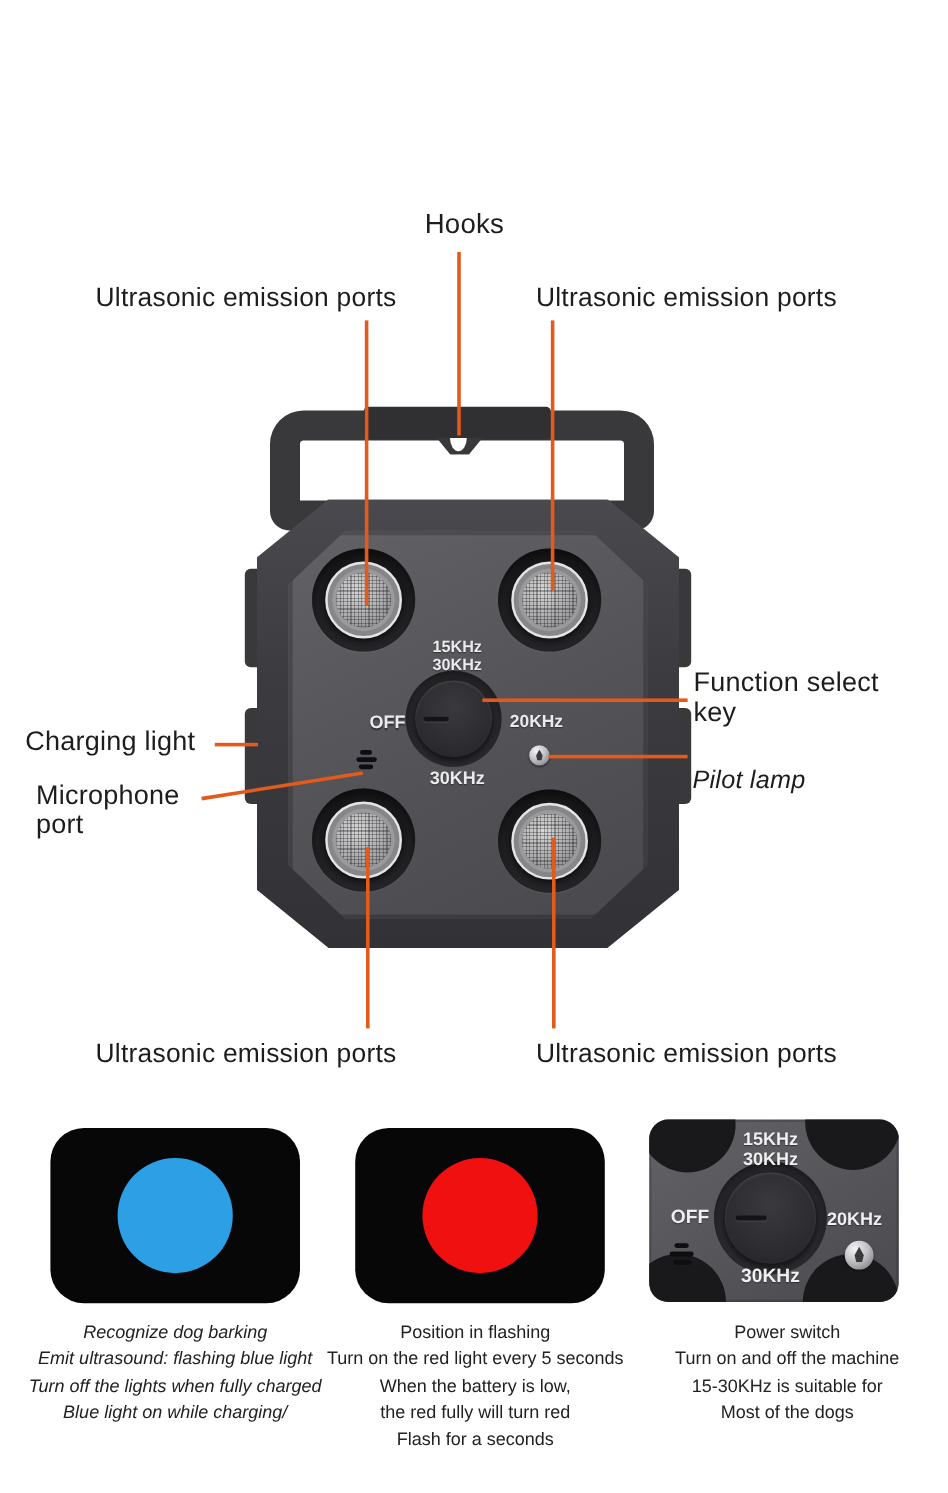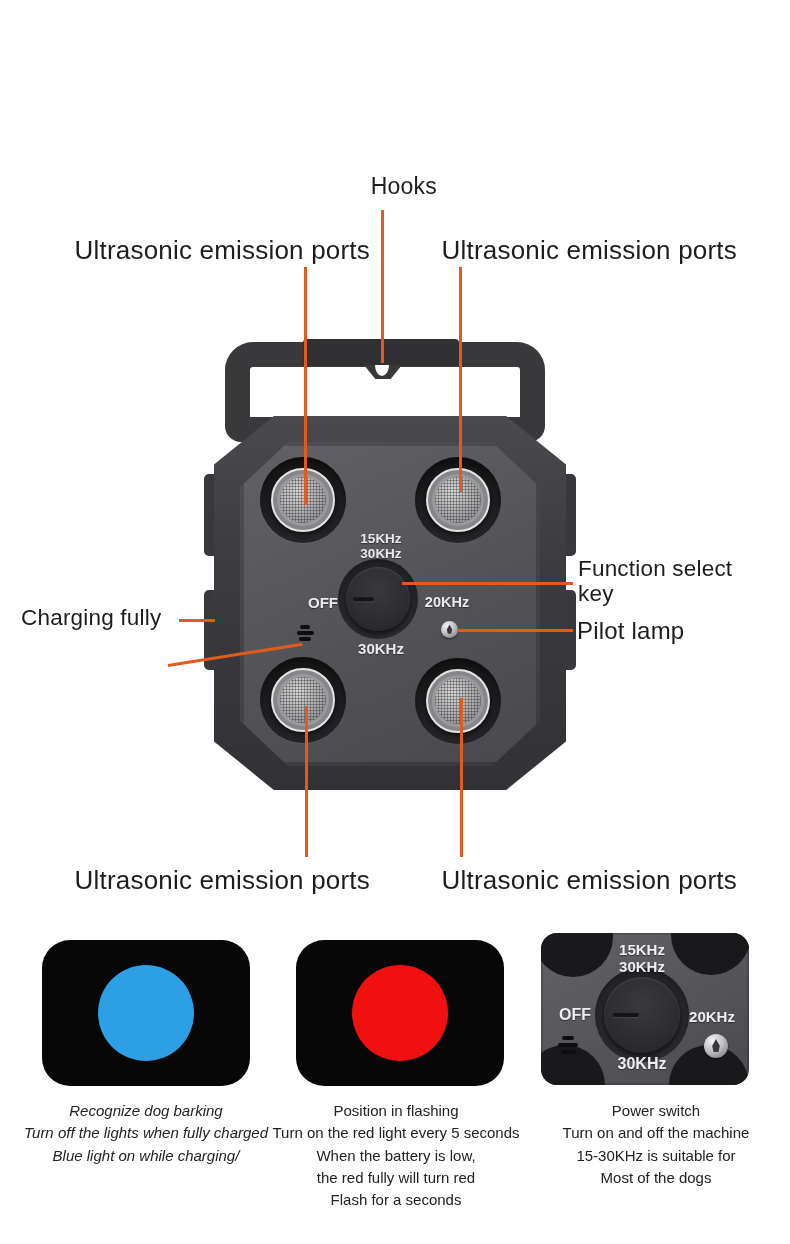--- a/index.html
+++ b/index.html
@@ -1,29 +1,29 @@
 <!DOCTYPE html>
 <html><head>
 <meta charset="utf-8">
 <style>
   html,body{margin:0;padding:0;background:#fff;}
   .stage{
     position:relative;width:790px;height:1244px;background:#ffffff;
     font-family:"Liberation Sans",sans-serif;overflow:hidden;color:#1d1d1f;
   }
   
-  .callout{position:absolute;font-size:26px;color:#1d1d1f;letter-spacing:.2px;}
-  .callout.center{text-align:right;}
+  .callout{position:absolute;font-size:22px;color:#1d1d1f;letter-spacing:.2px;}
+  .callout.center{text-align:center;}
   .lbl-hooks{left:337px;top:173px;width:100px;font-size:23px;}
   .lbl-ul-tl{left:40px;top:235px;width:330px;}
   .lbl-ul-tr{left:407px;top:235px;width:330px;}
   .lbl-ul-bl{left:40px;top:865px;width:330px;}
   .lbl-ul-br{left:407px;top:865px;width:330px;}
   .lbl-fn{left:578px;top:556px;line-height:25px;font-size:22.5px;}
-  .lbl-pilot{left:577px;top:617px;font-size:24px;}
+  .lbl-pilot{left:577px;top:639px;font-size:21px;font-style:italic;}
   .lbl-chg{left:21px;top:605px;font-size:22.5px;}
   .lbl-mic{left:30px;top:651px;line-height:24px;font-size:22.5px;}
   
   .cline{position:absolute;background:#E25A1C;z-index:40;}
   .ln-hooks{left:381px;top:210px;width:3px;height:153px;}
   .ln-tl{left:304px;top:267px;width:3px;height:238px;}
   .ln-tr{left:459px;top:267px;width:3px;height:225px;}
   .ln-bl{left:305px;top:706px;width:3px;height:151px;}
   .ln-br{left:460px;top:698px;width:3px;height:159px;}
   .ln-fn{left:402px;top:582px;width:171px;height:3px;}
@@ -139,21 +139,25 @@
 <div class="stage">
 
   <div class="callout center lbl-hooks">Hooks</div>
   <div class="callout center lbl-ul-tl">Ultrasonic emission ports</div>
   <div class="callout center lbl-ul-tr">Ultrasonic emission ports</div>
   <div class="callout lbl-fn">
     <div>Function select</div>
     <div>key</div>
   </div>
   <div class="callout lbl-pilot">Pilot lamp</div>
-  <div class="callout lbl-chg">Charging fully</div>
+  <div class="callout lbl-chg">Charging light</div>
+  <div class="callout lbl-mic">
+    <div>Microphone</div>
+    <div>port</div>
+  </div>
   <div class="callout center lbl-ul-bl">Ultrasonic emission ports</div>
   <div class="callout center lbl-ul-br">Ultrasonic emission ports</div>
 
   <div class="cline ln-hooks" style="background: rgb(226, 90, 28);"></div>
   <div class="cline ln-tl" style="background: rgb(226, 90, 28);"></div>
   <div class="cline ln-tr" style="background: rgb(226, 90, 28);"></div>
   <div class="cline ln-bl" style="background: rgb(226, 90, 28);"></div>
   <div class="cline ln-br" style="background: rgb(226, 90, 28);"></div>
   <div class="cline ln-fn" style="background: rgb(226, 90, 28);"></div>
   <div class="cline ln-pilot" style="background: rgb(226, 90, 28);"></div>
@@ -238,20 +242,21 @@
         <b></b>
         <b></b>
       </div>
     <div class="pilot pilot-pd">
       <span class="drop"></span>
     </div>
   </div>
 
   <div class="caption cap1">
     <span>Recognize dog barking</span>
+    <span>Emit ultrasound: flashing blue light</span>
     <span>Turn off the lights when fully charged</span>
     <span>Blue light on while charging/</span>
   </div>
   <div class="caption cap2">
     <span>Position in flashing</span>
     <span>Turn on the red light every 5 seconds</span>
     <span>When the battery is low,</span>
     <span>the red fully will turn red</span>
     <span>Flash for a seconds</span>
   </div>

